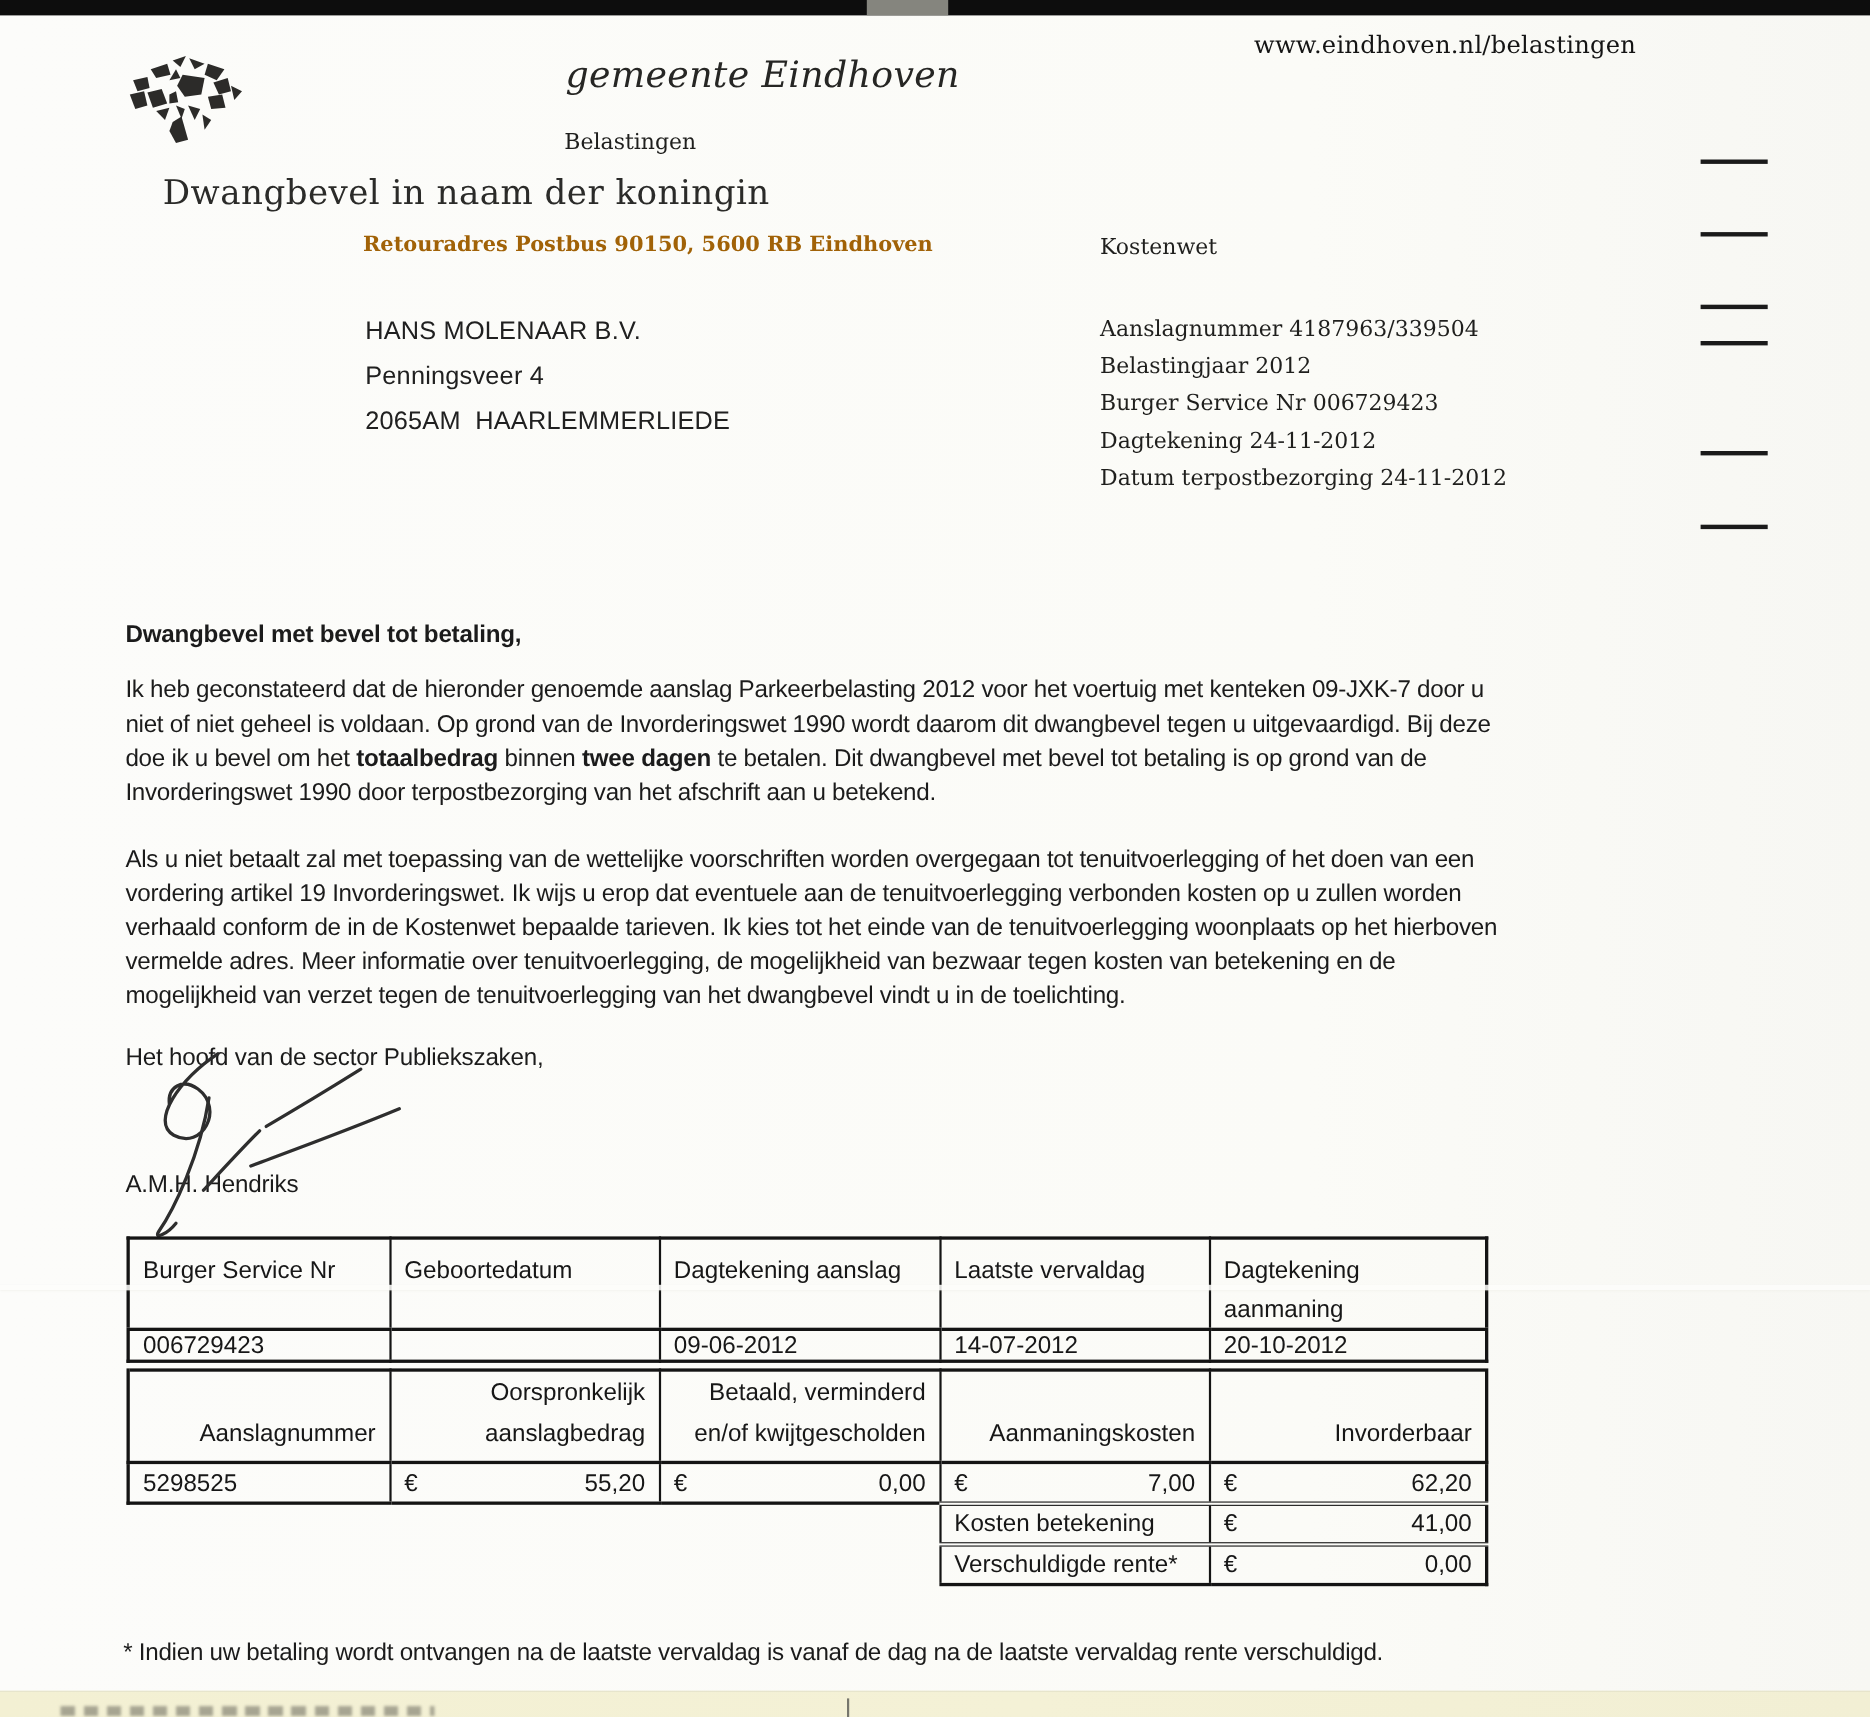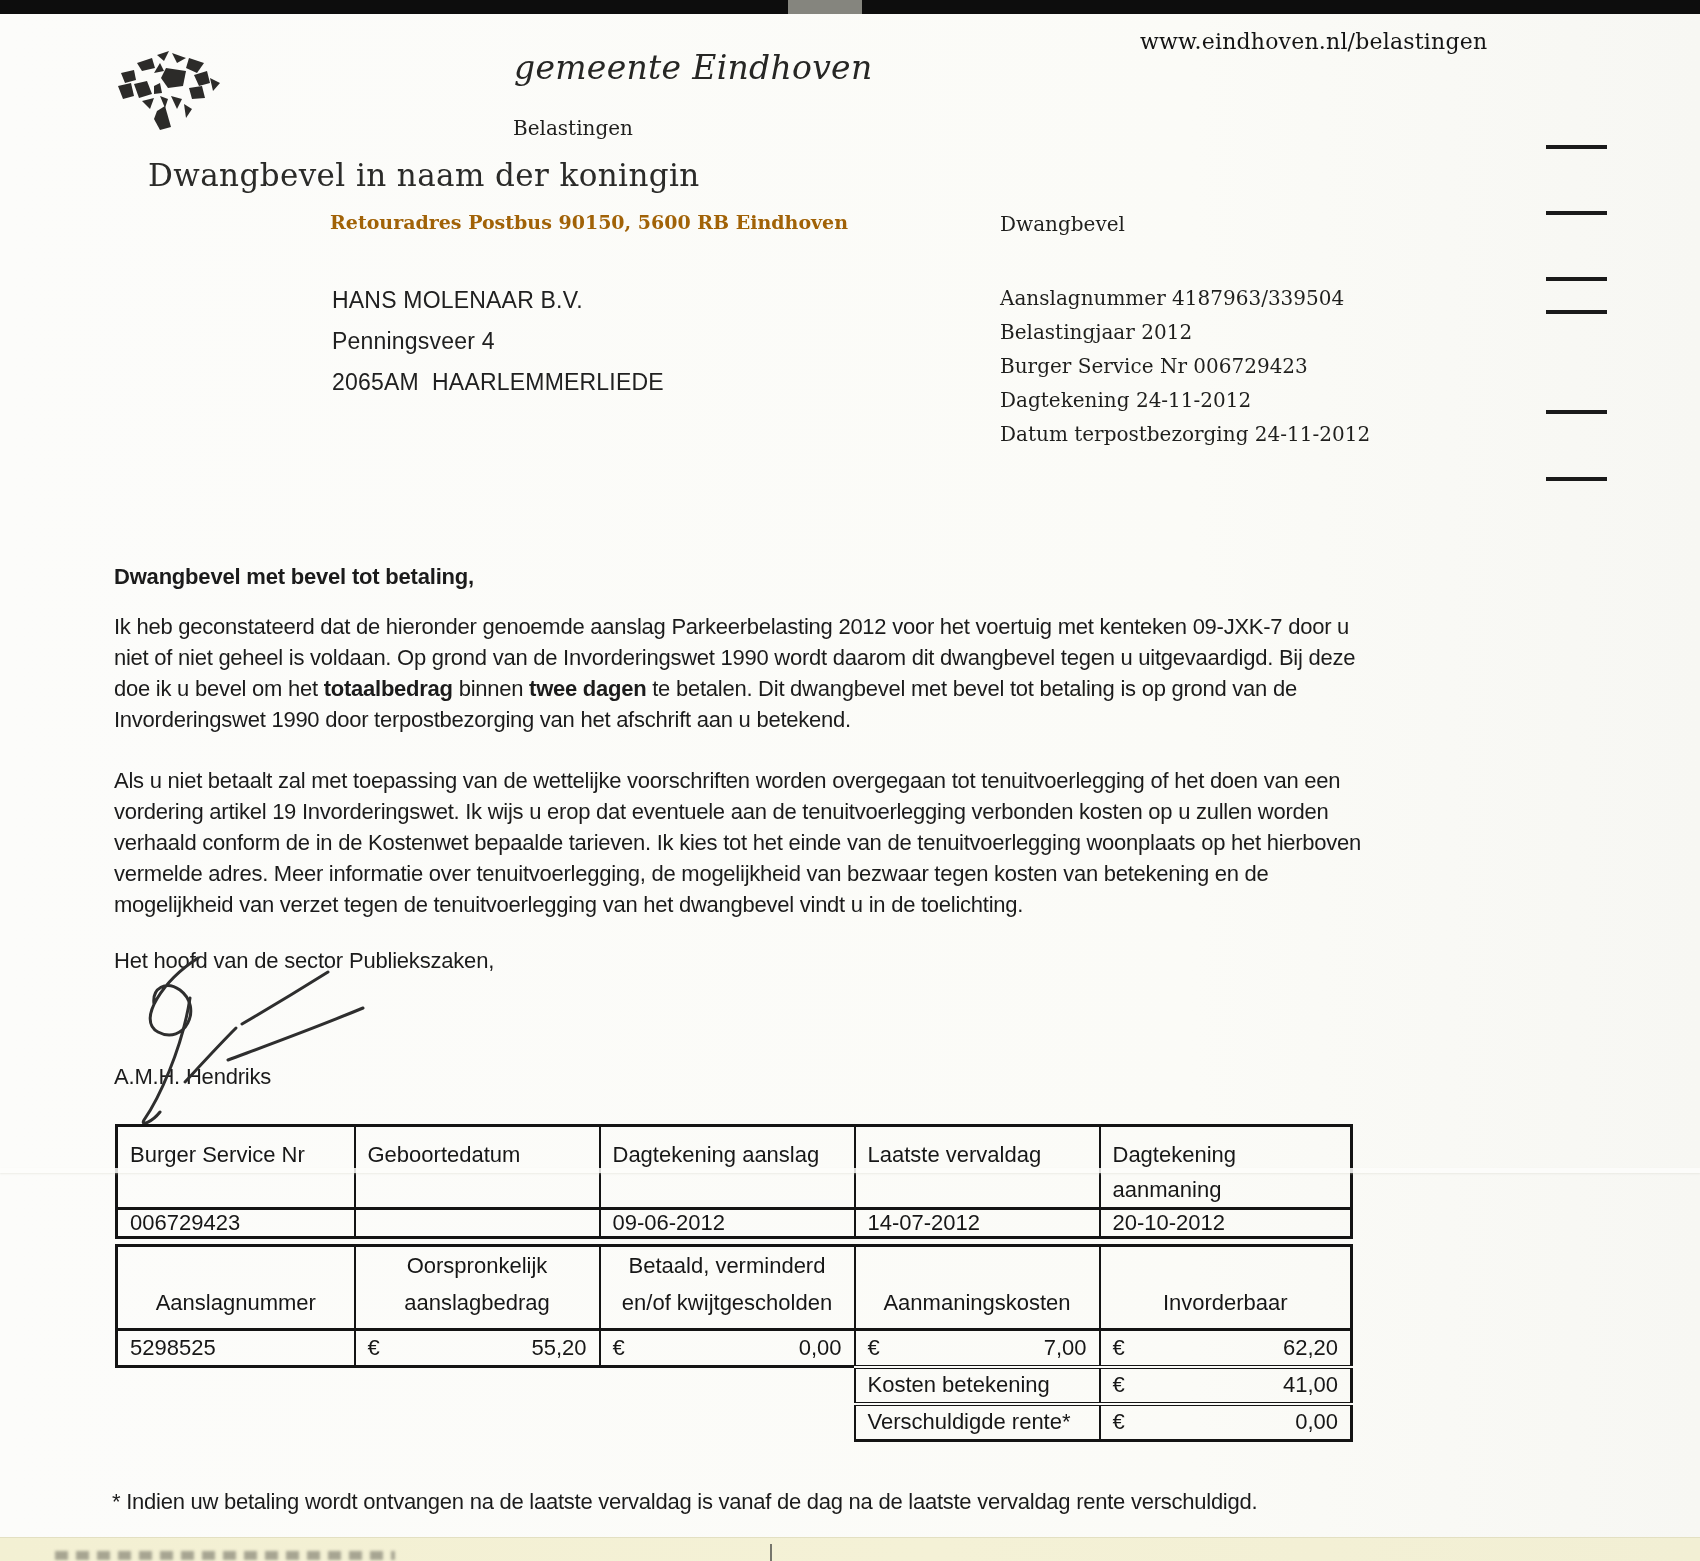--- a/index.html
+++ b/index.html
@@ -48,21 +48,21 @@
   th,td{padding:0 12px;overflow:hidden}
   #table1 th,#table1 td{border:2px solid #141414}
   #table1{border:3px solid #141414}
   #table1 thead tr{height:72px}
   #table1 thead th{font-weight:normal;text-align:left;vertical-align:top;padding-top:10px;
     line-height:35px;white-space:pre-line}
   #table1 thead th{border-bottom:3px solid #141414}
   #table1 tbody tr{height:24px}
 
   #table2 .h th{border:2px solid #141414;border-bottom:3px solid #141414;font-weight:normal;
-    text-align:center;vertical-align:bottom;padding-bottom:7px;line-height:37px;white-space:pre-line}
+    text-align:right;vertical-align:bottom;padding-bottom:7px;line-height:37px;white-space:pre-line}
   #table2 .h{height:74px}
   #table2 .d td{border:2px solid #141414;border-bottom:3px solid #141414}
   #table2 .d{height:37px}
   #table2{border-top:3px solid #141414}
   #table2 .d td:first-child,#table2 .h th:first-child{border-left:3px solid #141414}
   #table2 .d td:last-child,#table2 .h th:last-child{border-right:3px solid #141414}
   #table2 .x{height:37px}
   #table2 .x .blank{border:none;background:transparent}
   #table2 .x .lab,#table2 .x .amt{border:2px solid #141414;border-top:4px double #141414}
   #table2 .x .amt{border-right:3px solid #141414}
@@ -114,21 +114,21 @@
     <polygon points="69,54 77,59 71,68"></polygon>
   </g>
 </svg>
 
 <div class="abs serif" id="orgname">gemeente Eindhoven</div>
 <div class="abs serif" id="dept">Belastingen</div>
 
 <div class="abs serif" id="title">Dwangbevel in naam der koningin</div>
 
 <div class="abs serif" id="retour">Retouradres Postbus 90150, 5600 RB Eindhoven</div>
-<div class="abs serif" id="afschrift">Dwangbevel</div>
+<div class="abs serif" id="afschrift">Kostenwet</div>
 
 <div class="abs" id="recipient">
   <div class="line">HANS MOLENAAR B.V.</div>
   <div class="line">Penningsveer 4</div>
   <div class="line">2065AM  HAARLEMMERLIEDE</div>
 </div>
 
 <div class="abs serif" id="details">
   <div>Aanslagnummer 4187963/339504</div>
   <div>Belastingjaar 2012</div>

